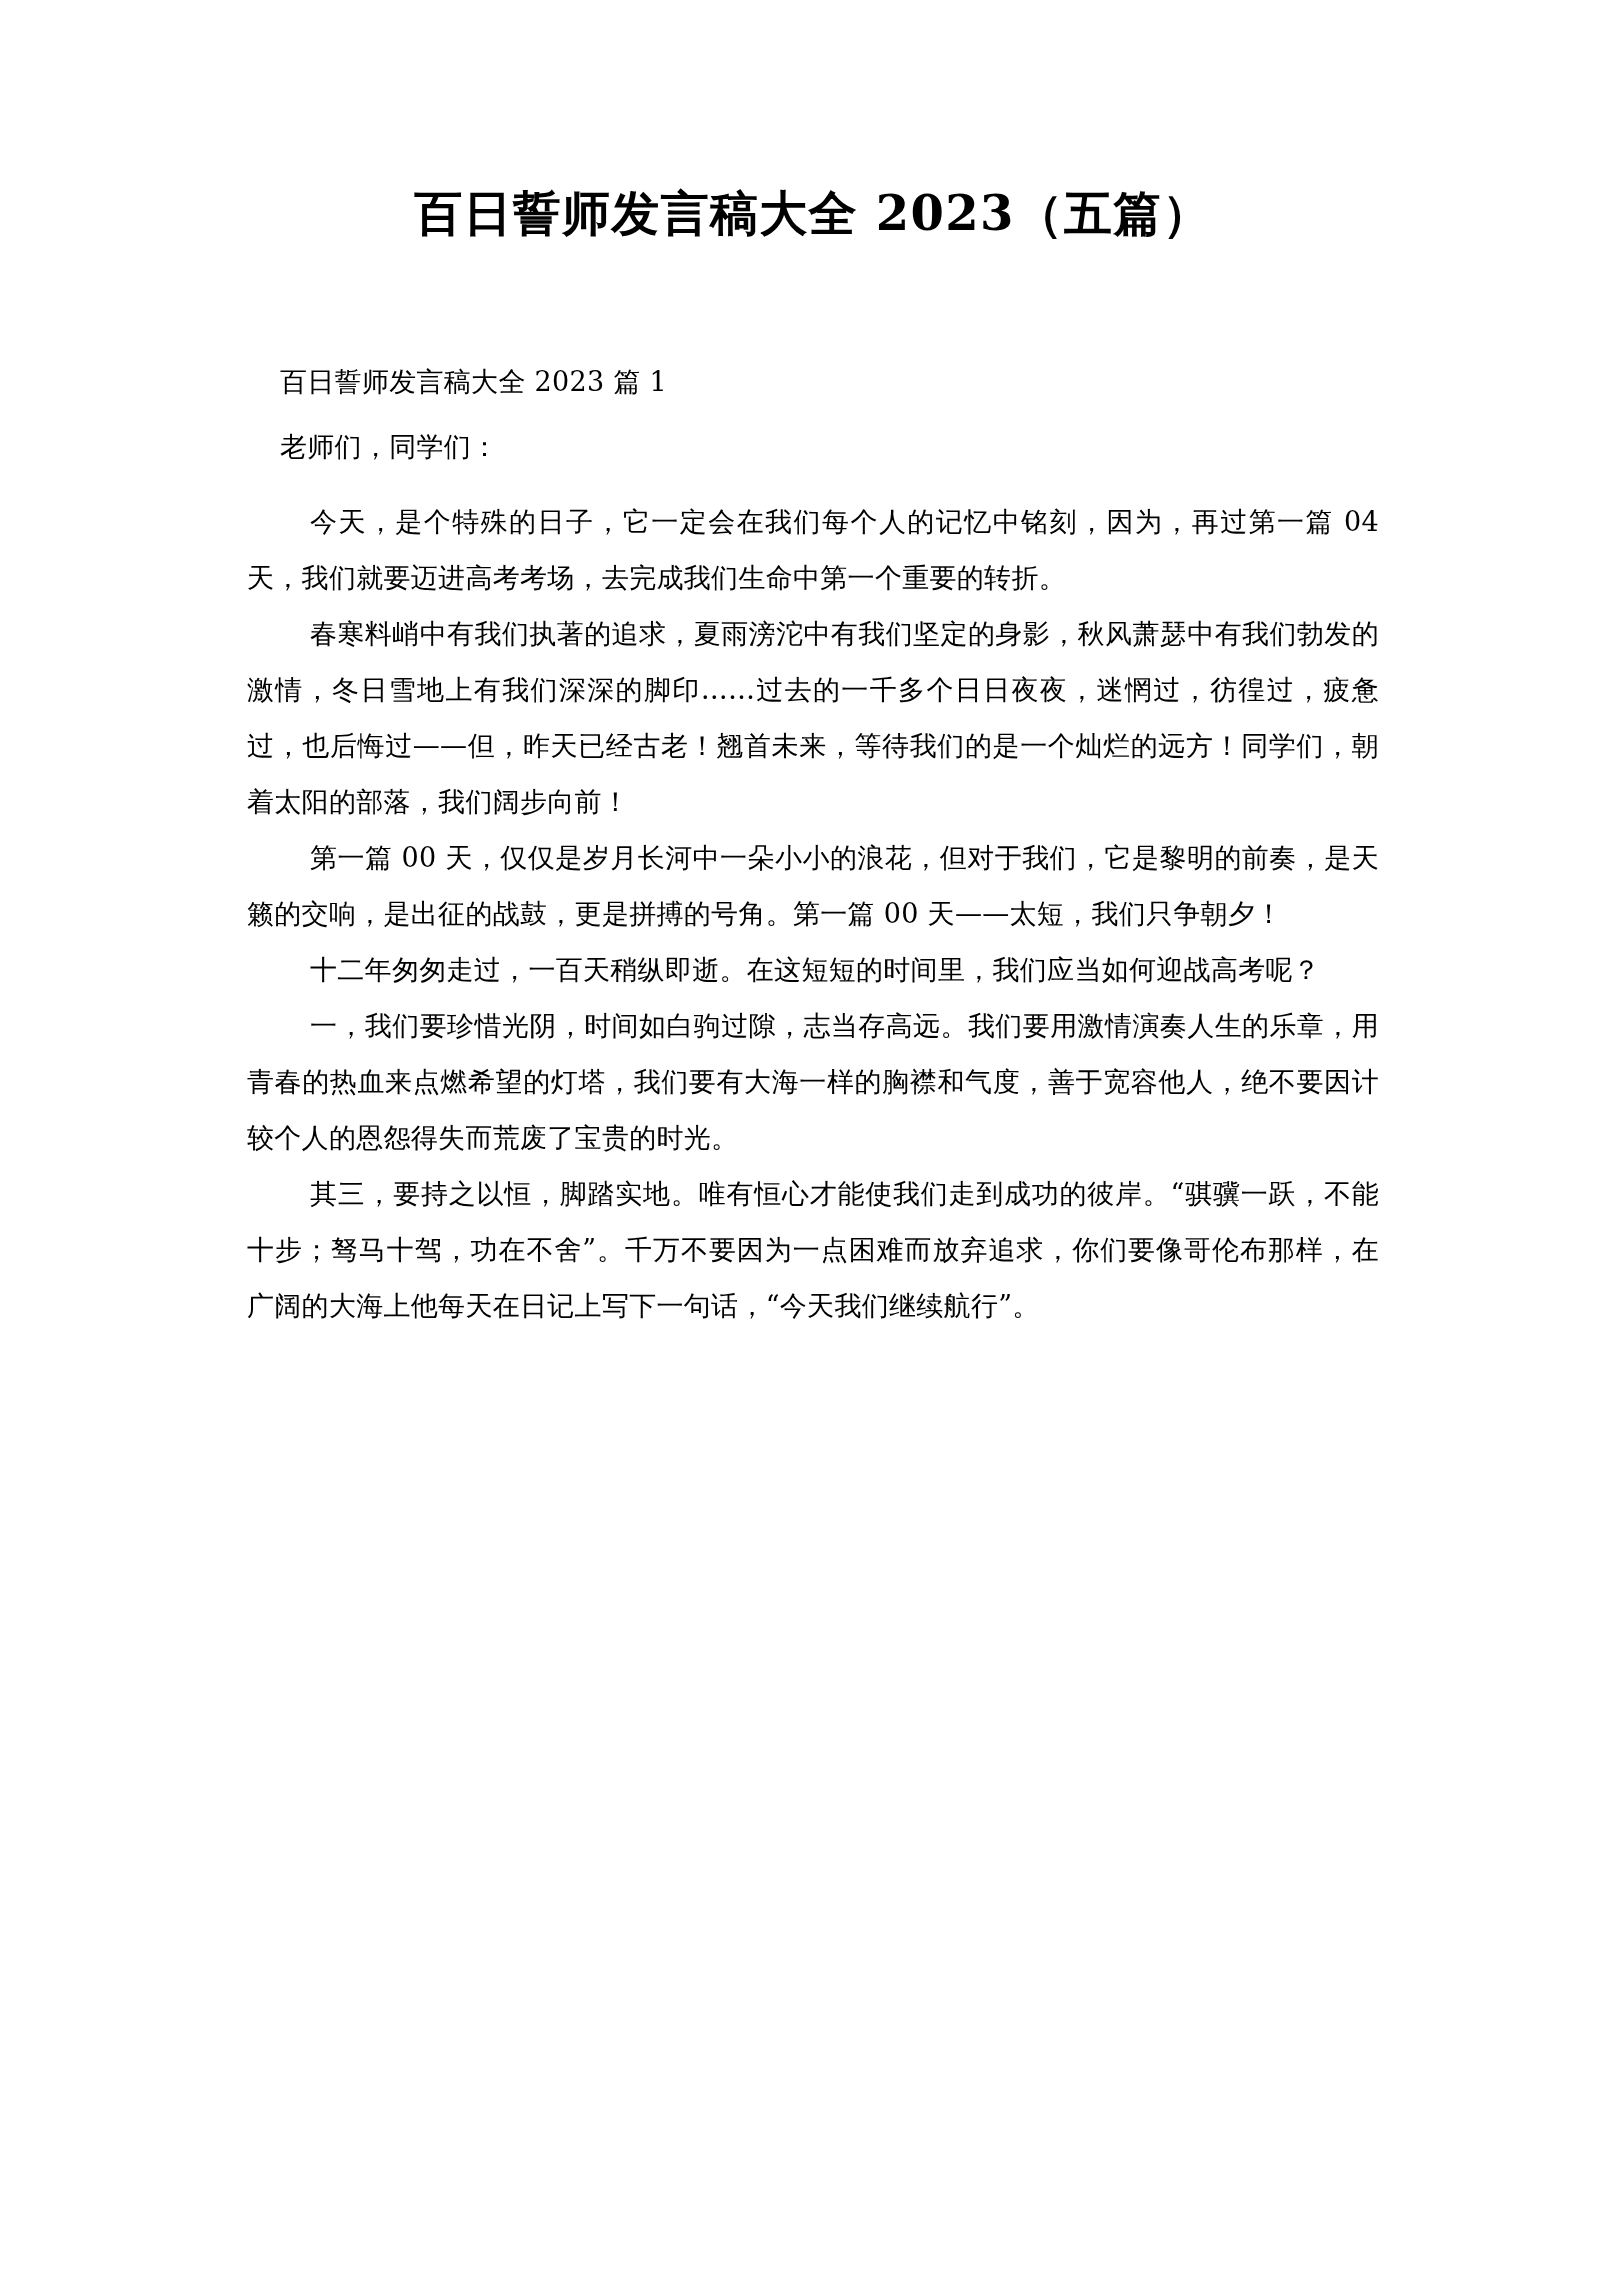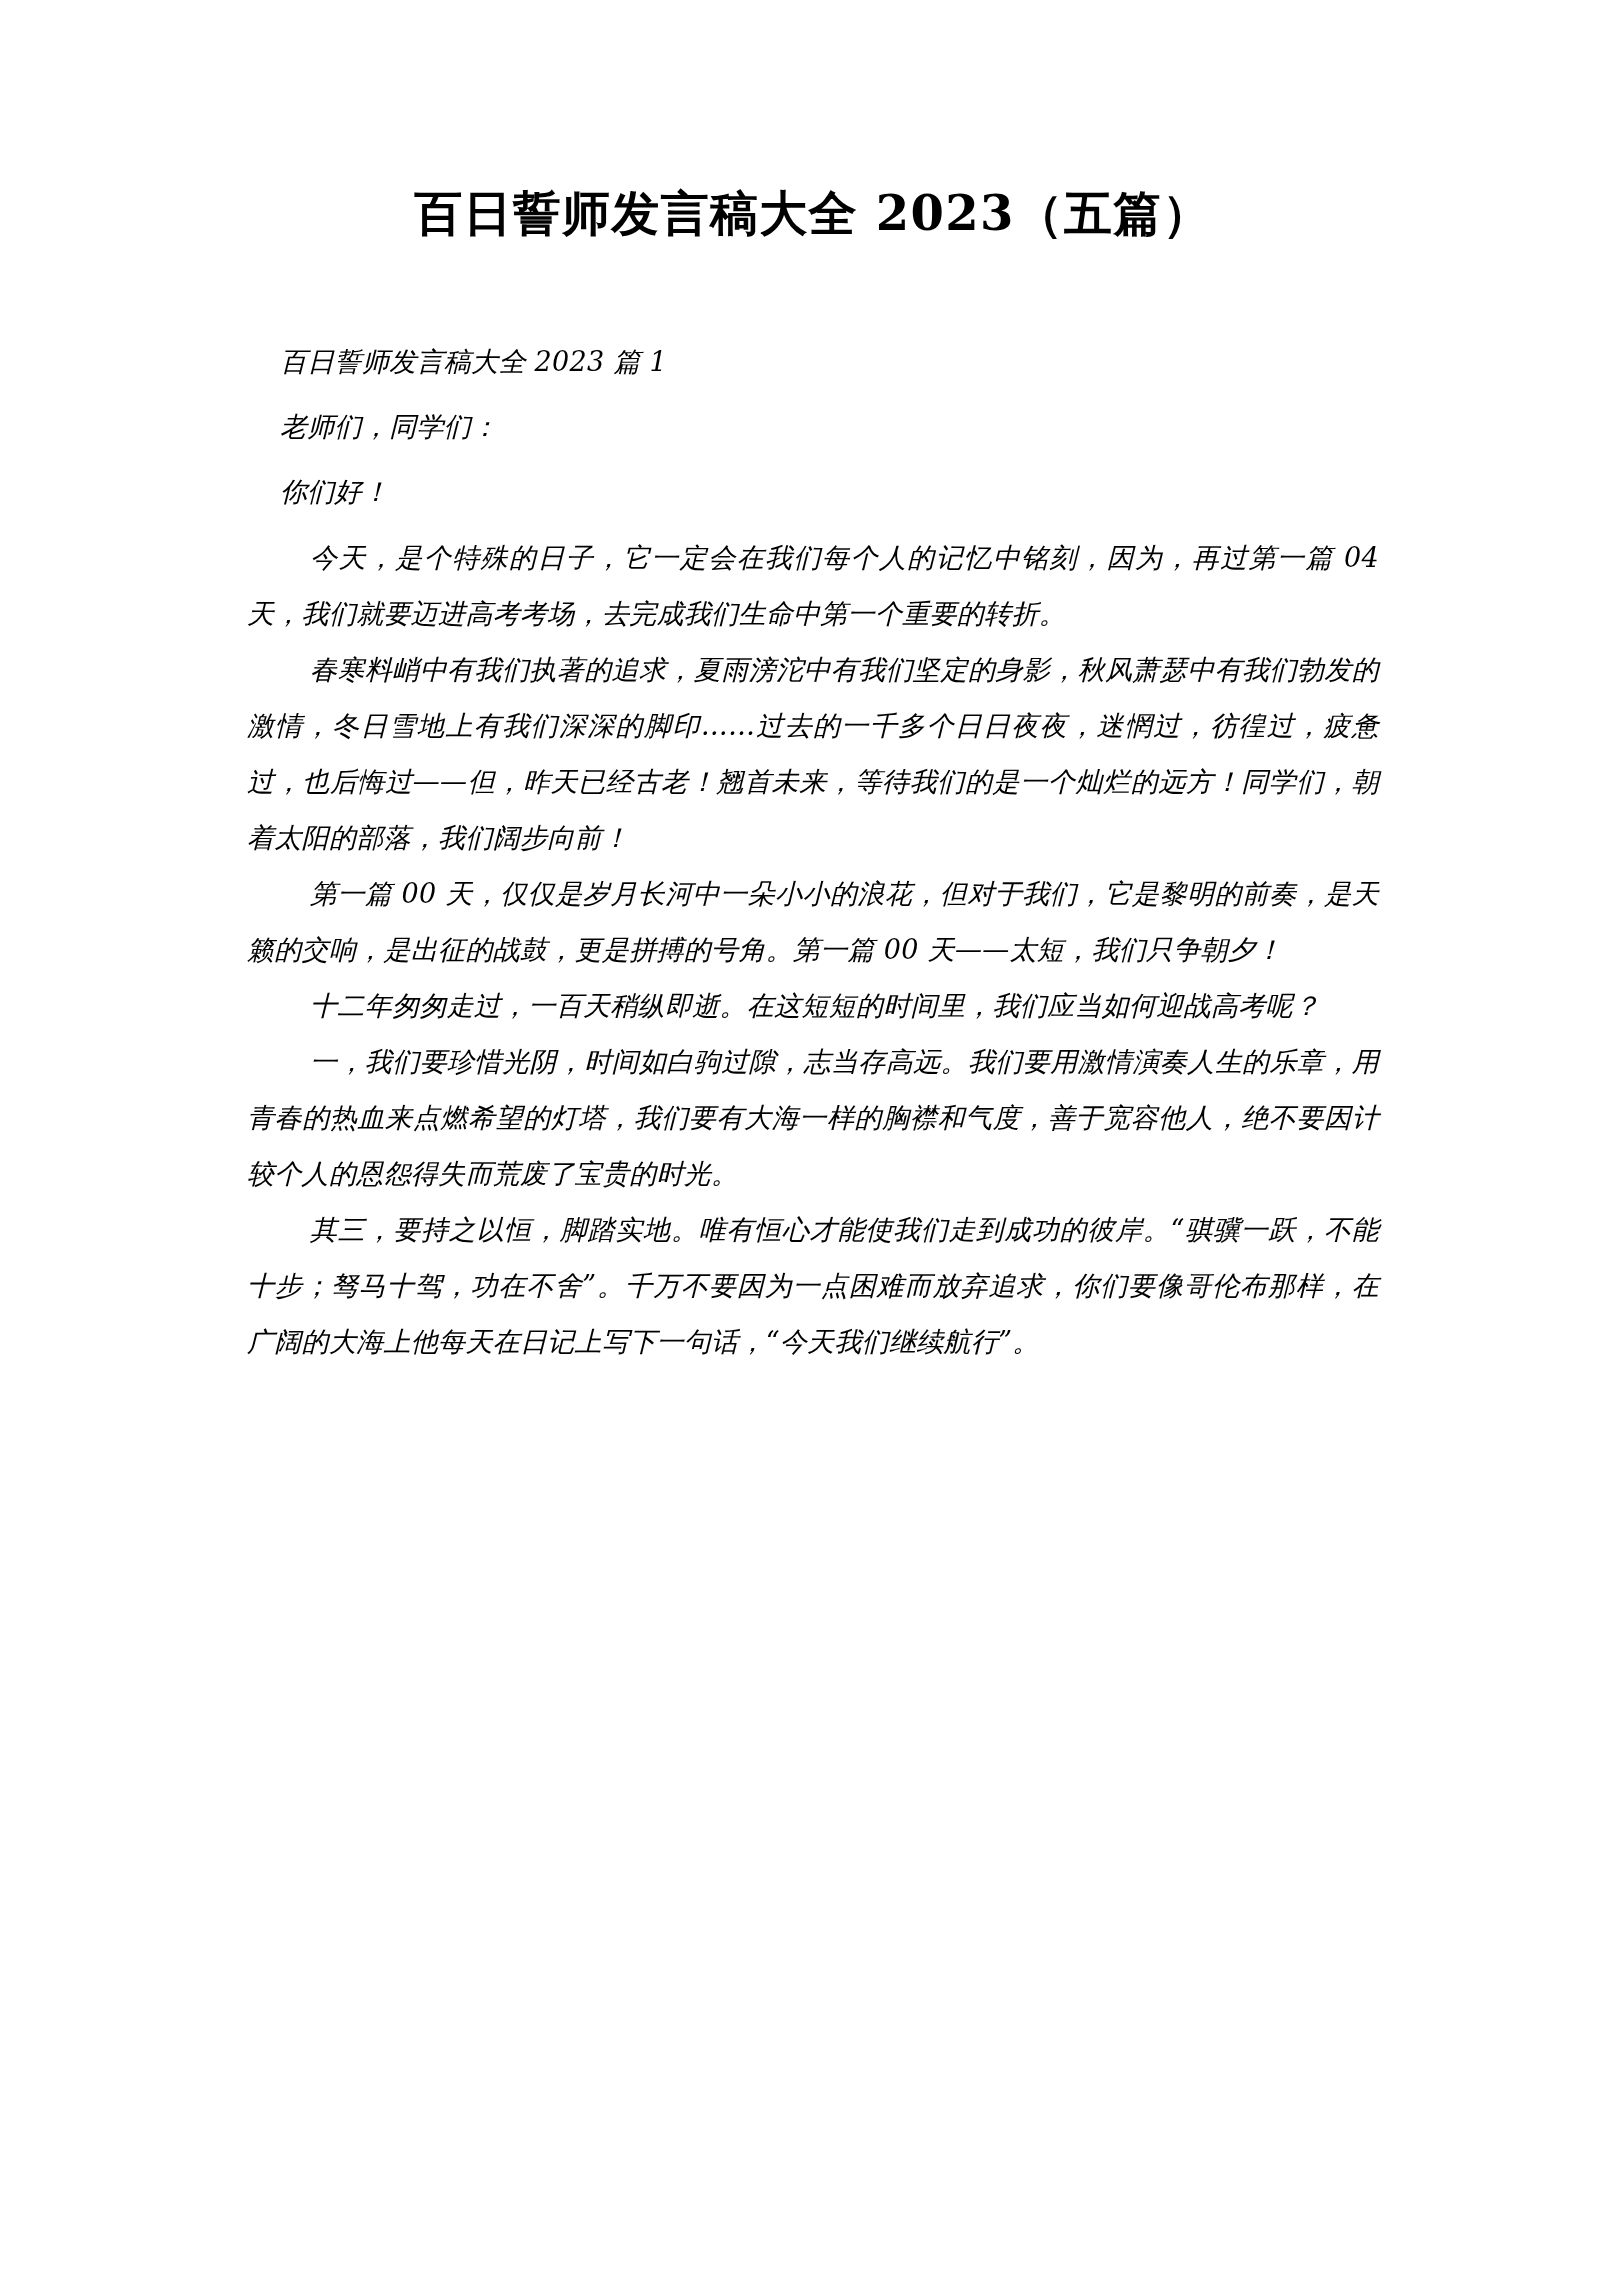--- a/index.html
+++ b/index.html
@@ -29,23 +29,22 @@
     text-align: center;
     font-size: 48px;
     font-weight: bold;
     letter-spacing: 1.3px;
     line-height: 1.2;
     white-space: nowrap;
   }
   .body-block {
     position: absolute;
     left: 247px;
-    top: 318px;
+    top: 338px;
     width: 1132px;
-    font-style: italic;
   }
   .para {
     font-size: 27px;
     line-height: 56px;
     text-align: justify;
     text-justify: inter-character;
     text-align-last: left;
     margin: 0;
     letter-spacing: 0.3px;
     word-break: break-all;
@@ -70,21 +69,20 @@
   <div class="doc-title">百日誓师发言稿大全 2023（五篇）</div>
 
   <div class="body-block">
 
     <p class="para head-line">百日誓师发言稿大全 2023 篇 1</p>
     <div class="spacer-sm"></div>
 
     <p class="para head-line">老师们，同学们：</p>
     <div class="spacer-sm"></div>
 
-    <p class="para head-line">你们好！</p>
     <div class="spacer-sm"></div>
 
     <p class="para indent2">今天，是个特殊的日子，它一定会在我们每个人的记忆中铭刻，因为，再过第一篇 04 天，我们就要迈进高考考场，去完成我们生命中第一个重要的转折。</p>
 
 
     <p class="para indent2">春寒料峭中有我们执著的追求，夏雨滂沱中有我们坚定的身影，秋风萧瑟中有我们勃发的激情，冬日雪地上有我们深深的脚印……过去的一千多个日日夜夜，迷惘过，彷徨过，疲惫过，也后悔过——但，昨天已经古老！翘首未来，等待我们的是一个灿烂的远方！同学们，朝着太阳的部落，我们阔步向前！</p>
 
     <p class="para indent2">第一篇 00 天，仅仅是岁月长河中一朵小小的浪花，但对于我们，它是黎明的前奏，是天籁的交响，是出征的战鼓，更是拼搏的号角。第一篇 00 天——太短，我们只争朝夕！</p>
 
     <p class="para indent2">十二年匆匆走过，一百天稍纵即逝。在这短短的时间里，我们应当如何迎战高考呢？</p>

